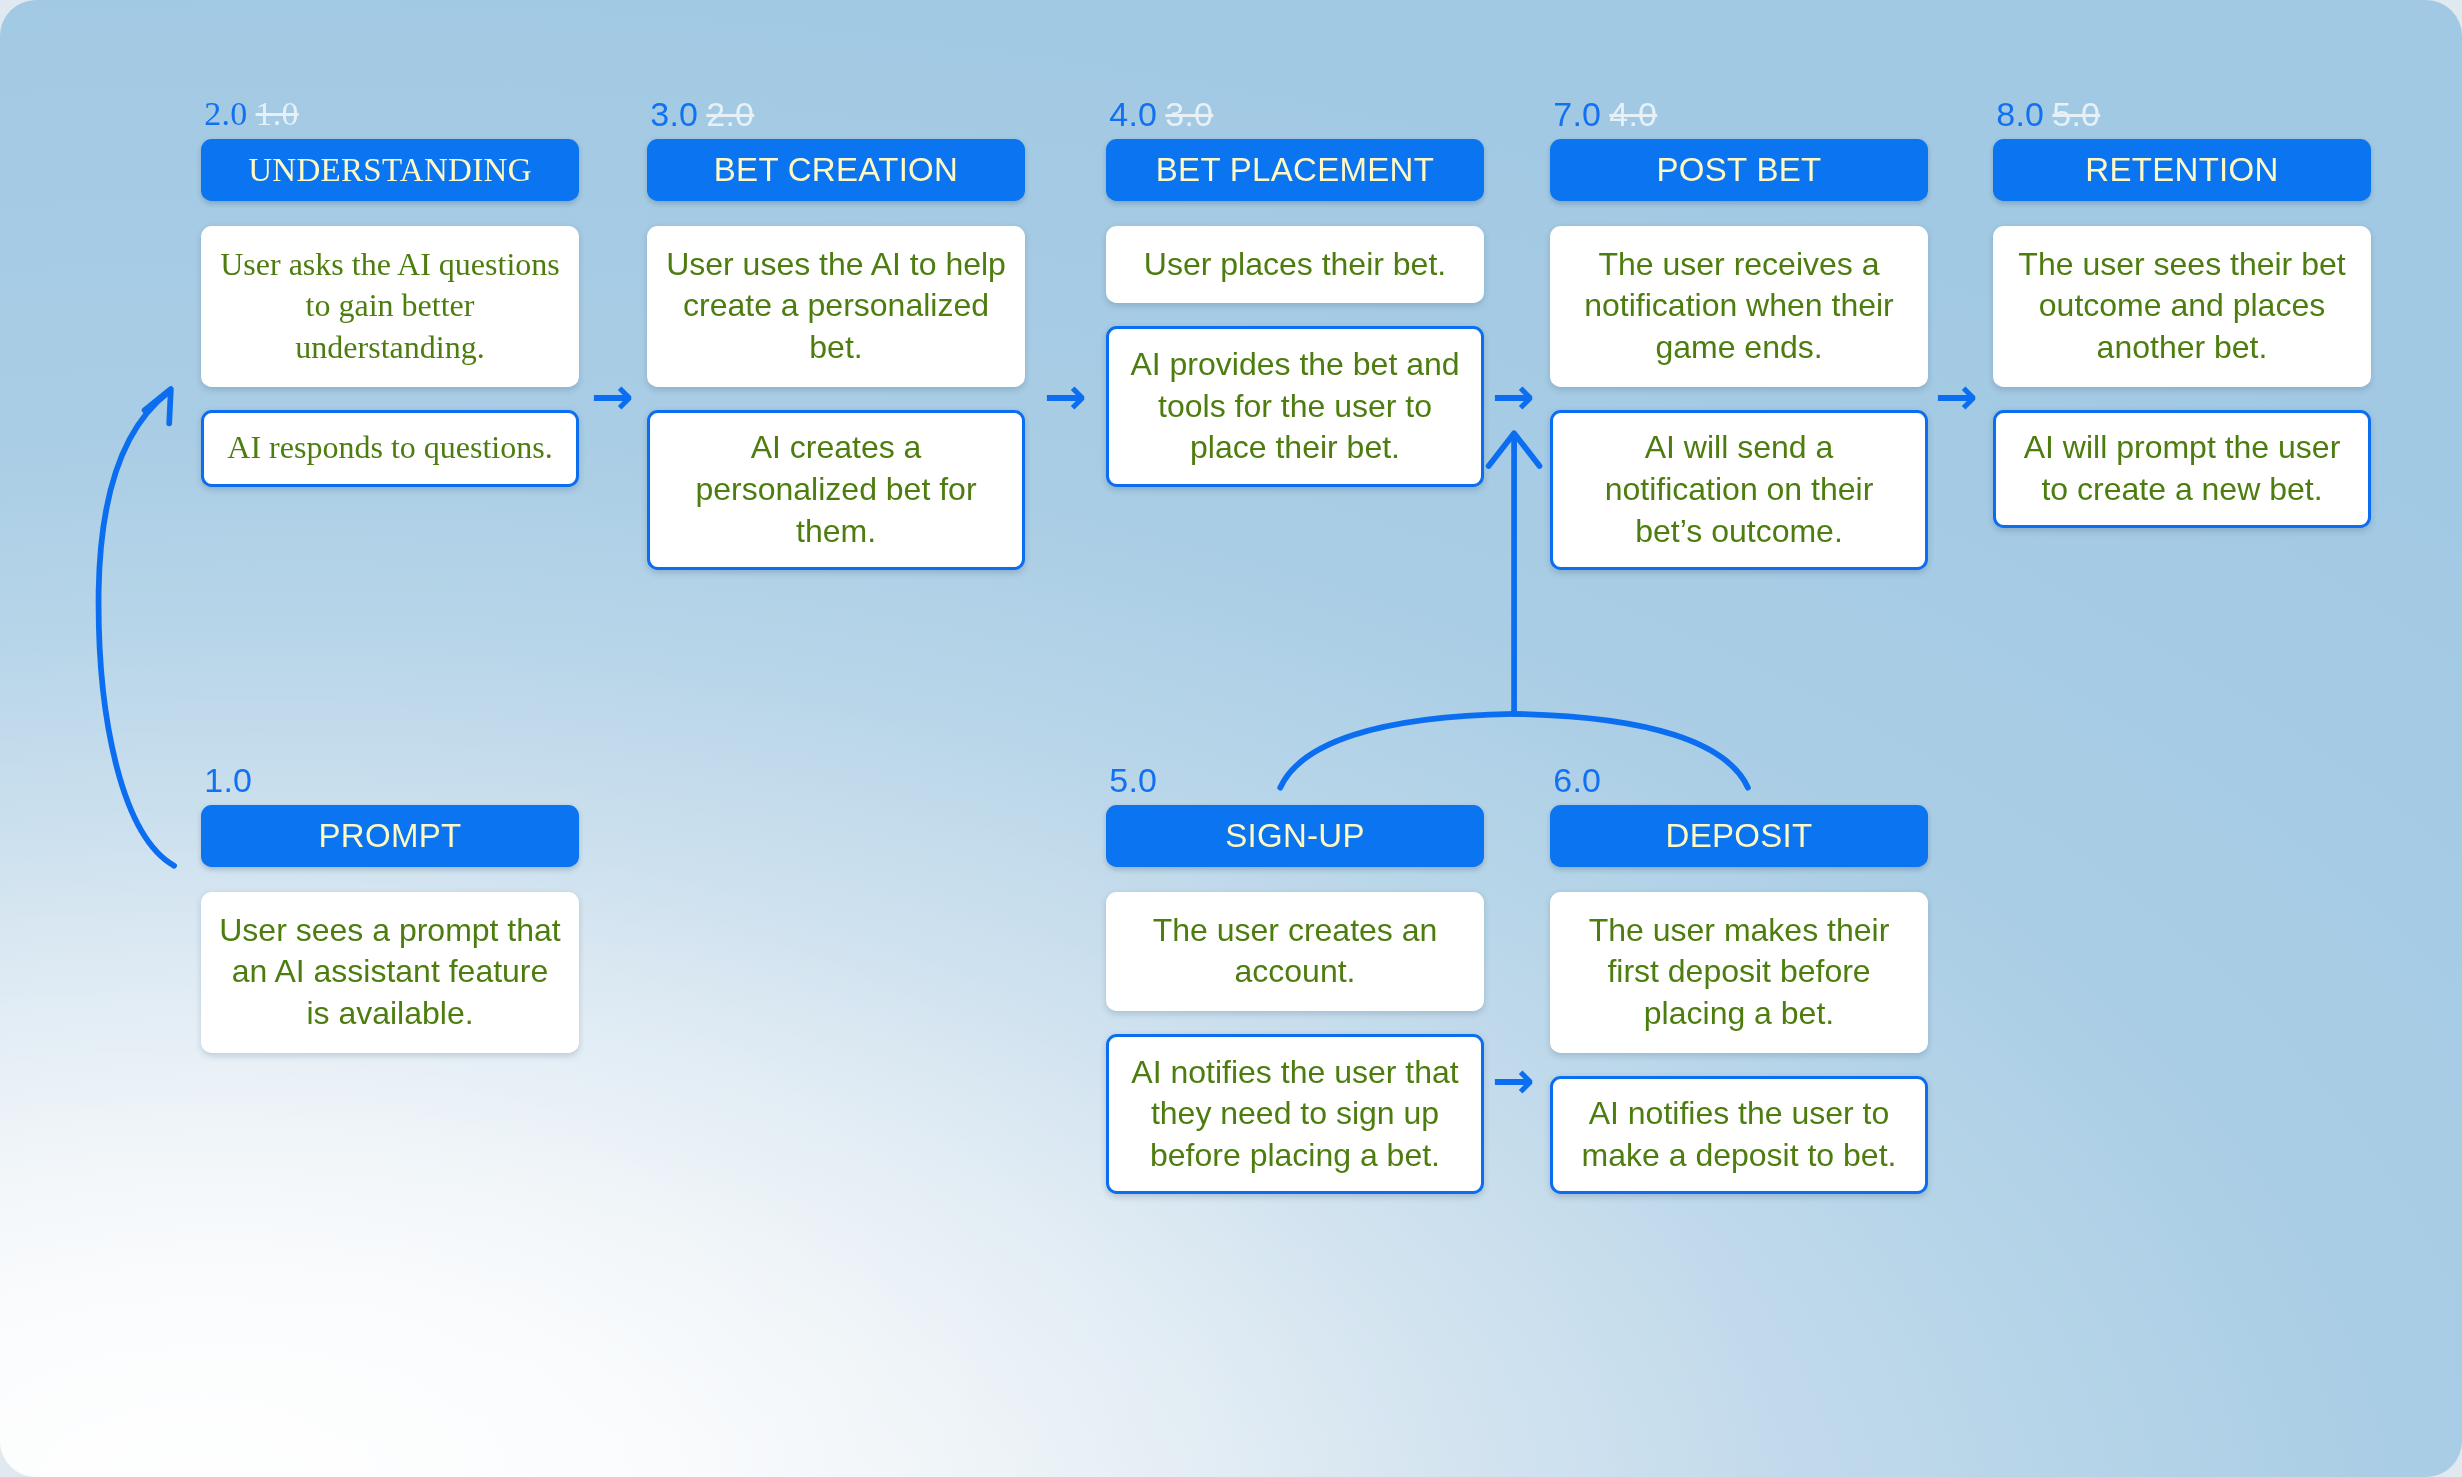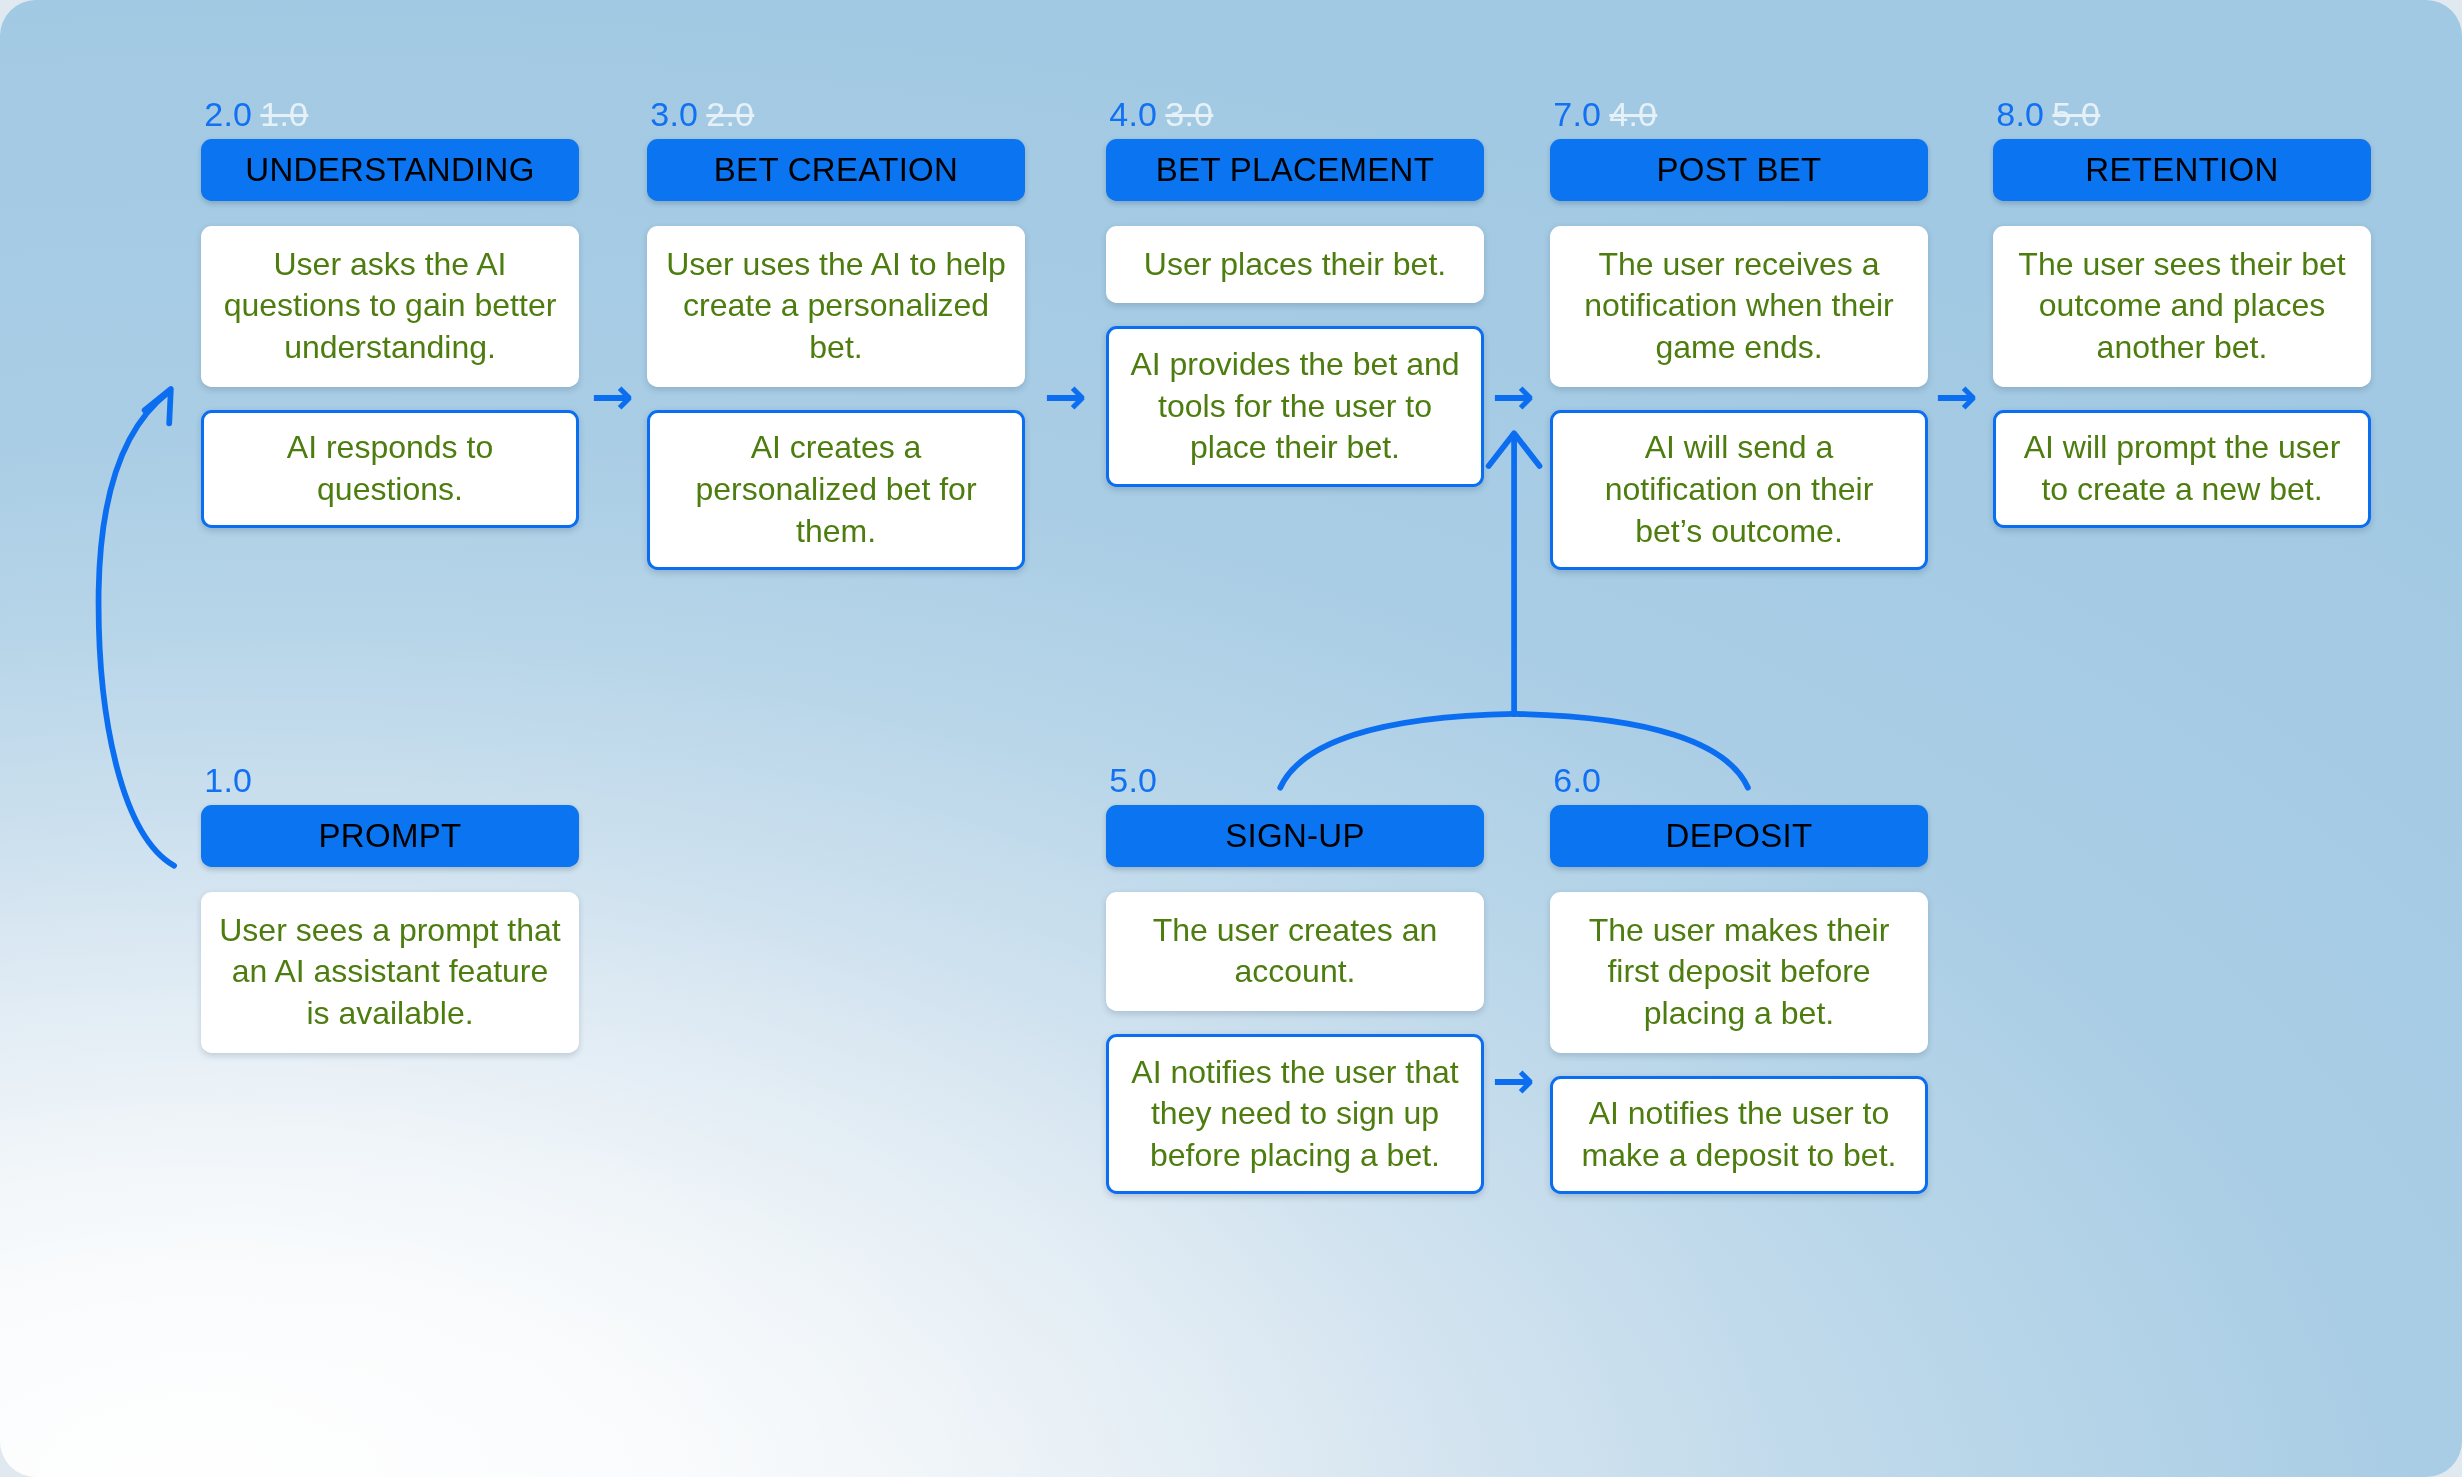--- a/index.html
+++ b/index.html
@@ -34,21 +34,21 @@
     margin-bottom: 8.2px;
     padding-left: 3.3px;
     white-space: nowrap;
     line-height: 1;
   }
   .idx .cur { color: #1171f2; }
   .idx .old { color: #ffffff; opacity: .72; text-decoration: line-through; margin-left: 8.2px; }
 
   .pill {
     background: #0b74f0;
-    color: #000000;
+    color: #fef9c3;
     border-radius: 10.7px;
     height: 62px;
     display: flex; align-items: center; justify-content: center;
     font-size: 33px;
     letter-spacing: 0.3px;
     box-shadow: 0 2.5px 5.7px rgba(20,50,80,.22);
     margin-bottom: 24.6px;
   }
 
   .card {
@@ -88,21 +88,21 @@
 
     <path d="M 212 1055 C 150 1020 118 880 120 720 C 122 600 150 520 205 478" fill="none" stroke="#0b6ef0" stroke-width="7" stroke-linecap="round"></path>
     <path d="M 176 500 L 208 474 L 206 516" fill="none" stroke="#0b6ef0" stroke-width="7" stroke-linecap="round" stroke-linejoin="round"></path>
 
     <path d="M 1560 960 C 1585 905 1680 873 1845 870" fill="none" stroke="#0b6ef0" stroke-width="7" stroke-linecap="round"></path>
     <path d="M 2130 960 C 2105 905 2010 873 1845 870" fill="none" stroke="#0b6ef0" stroke-width="7" stroke-linecap="round"></path>
     <path d="M 1845 870 L 1845 530" fill="none" stroke="#0b6ef0" stroke-width="7" stroke-linecap="round"></path>
     <path d="M 1814 568 L 1845 528 L 1876 568" fill="none" stroke="#0b6ef0" stroke-width="7" stroke-linecap="round" stroke-linejoin="round"></path>
   </svg>
 
-  <div class="col" style="left:201px; top:97px;">
+  <div class="col" style="left:201px; top:97px;font-family:Liberation Serif, serif;">
     <div class="idx">
       <span class="cur">2.0</span><span class="old">1.0</span>
     </div>
     <div class="pill">UNDERSTANDING</div>
     <div class="card">User asks the AI questions to gain better understanding.</div>
     <div class="card ai">AI responds to questions.</div>
   </div>
 
   <div class="col" style="left:647px; top:97px;">
     <div class="idx">

